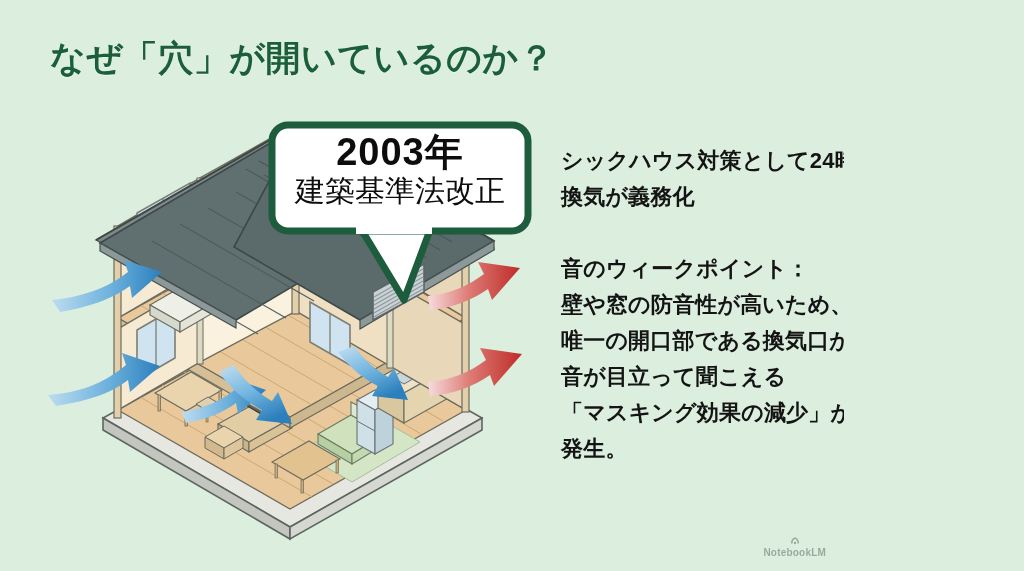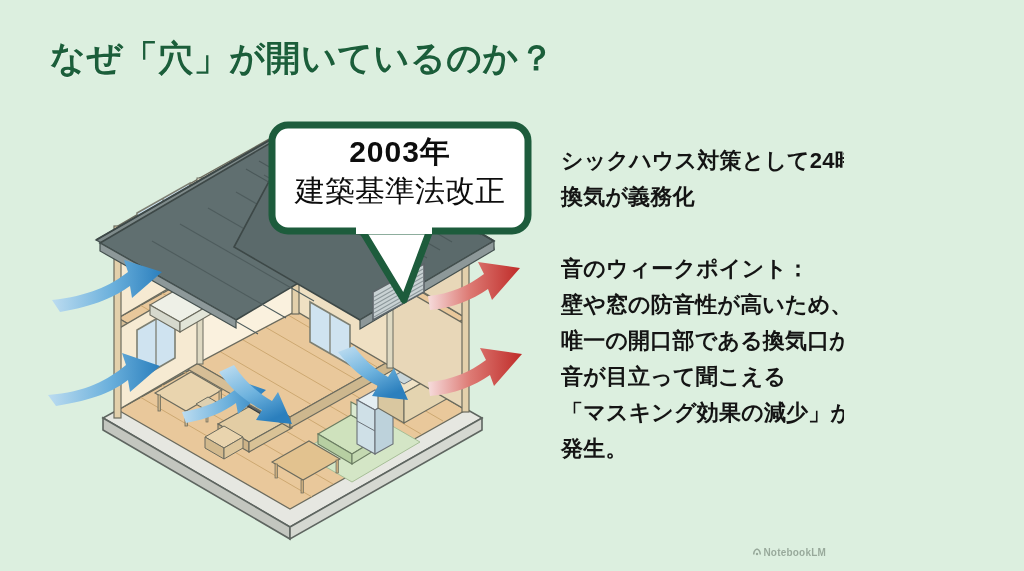--- a/index.html
+++ b/index.html
@@ -28,28 +28,29 @@
   }
   #para1{top:143px;}
   #para2{top:251px;}
 
   
   #bubble-wrap{position:absolute;left:0;top:0;width:1024px;height:571px;pointer-events:none;}
   #bubble-text{
     position:absolute;left:274px;top:133px;width:252px;
     text-align:center;color:#0d0d0d;
   }
-  #bubble-line1{font-size:30px;font-weight:bold;line-height:38px;letter-spacing:1px;}
+  #bubble-line1{font-size:38px;font-weight:bold;line-height:38px;letter-spacing:1px;}
   #bubble-line2{font-size:30px;font-weight:normal;line-height:40px;letter-spacing:0px;}
 
   
   #watermark{
     position:absolute;right:18px;bottom:13px;
     display:flex;align-items:center;gap:0;
     opacity:.42;
+    flex-direction:column;
   }
   #watermark .wm-label{font-size:10px;color:#3b4a3e;font-weight:bold;letter-spacing:.2px;}
 </style>
 </head>
 <body>
 
 <div id="stage">
 
   <div id="title">なぜ「穴」が開いているのか？</div>
 

